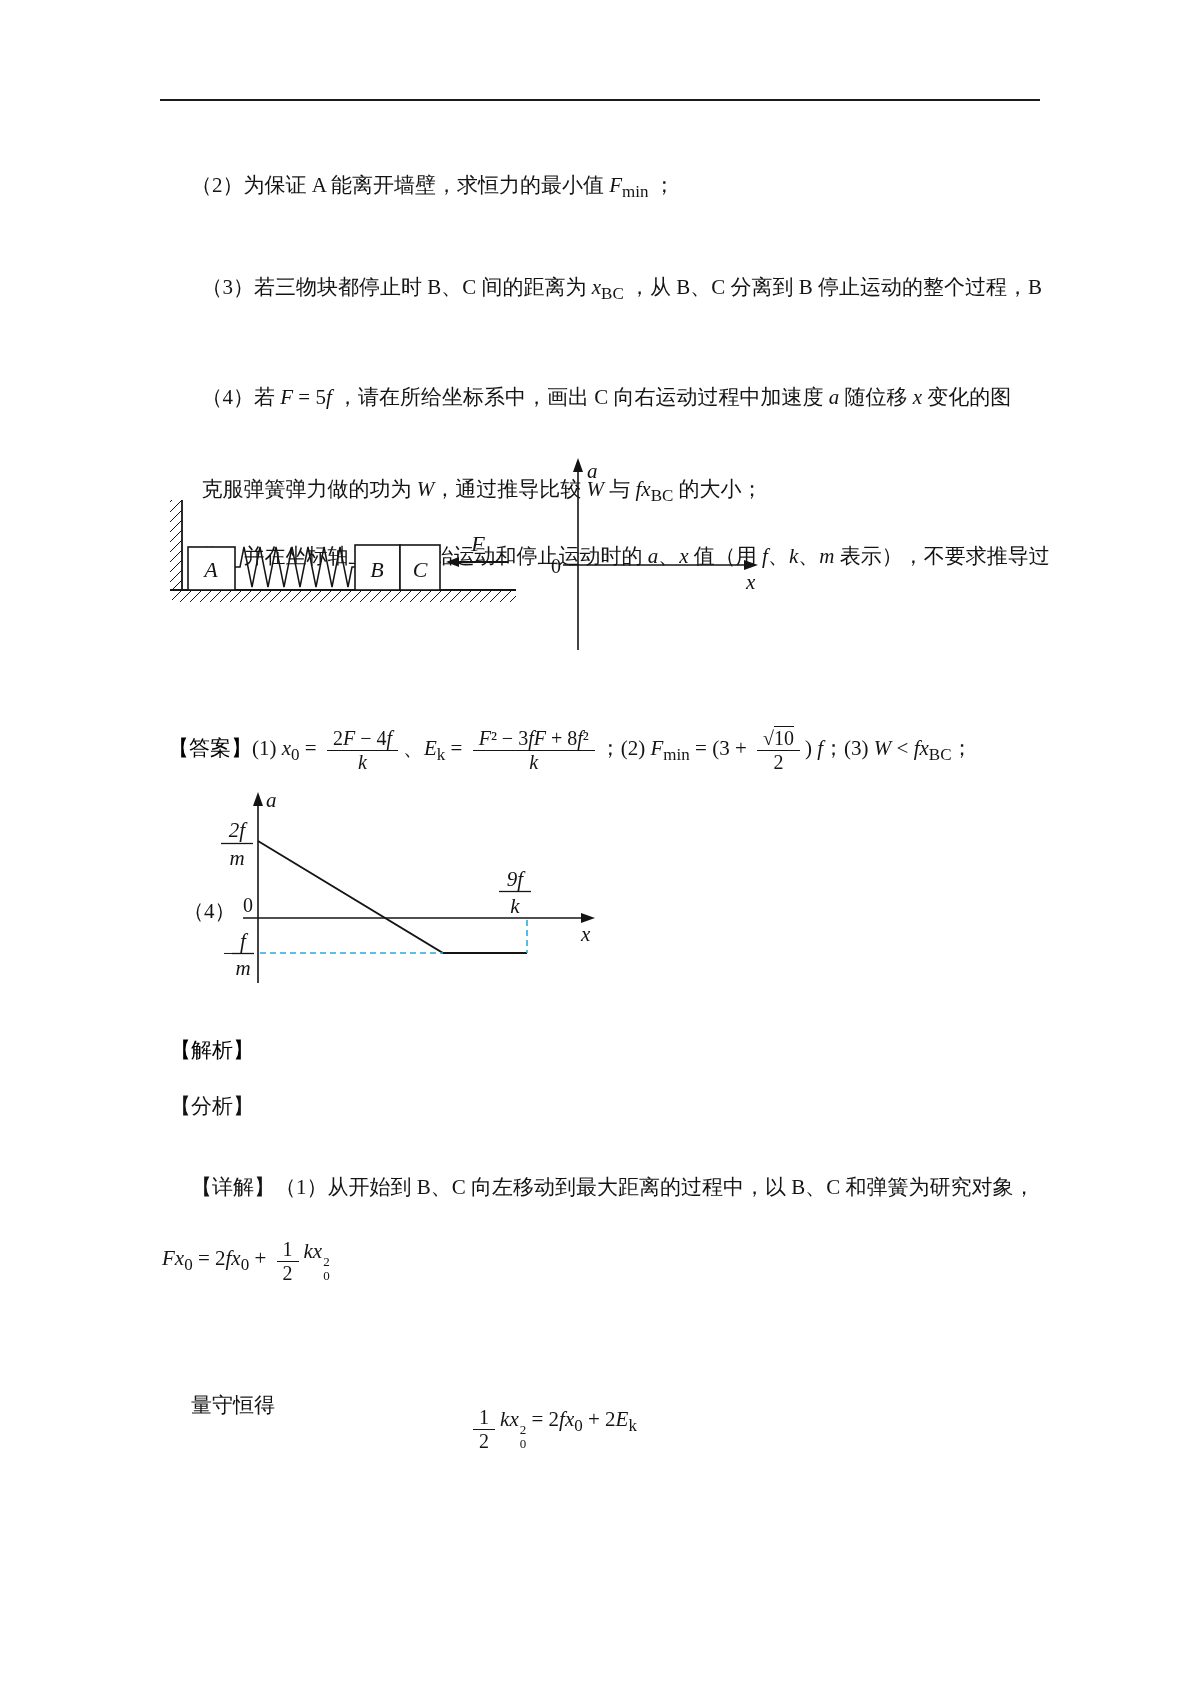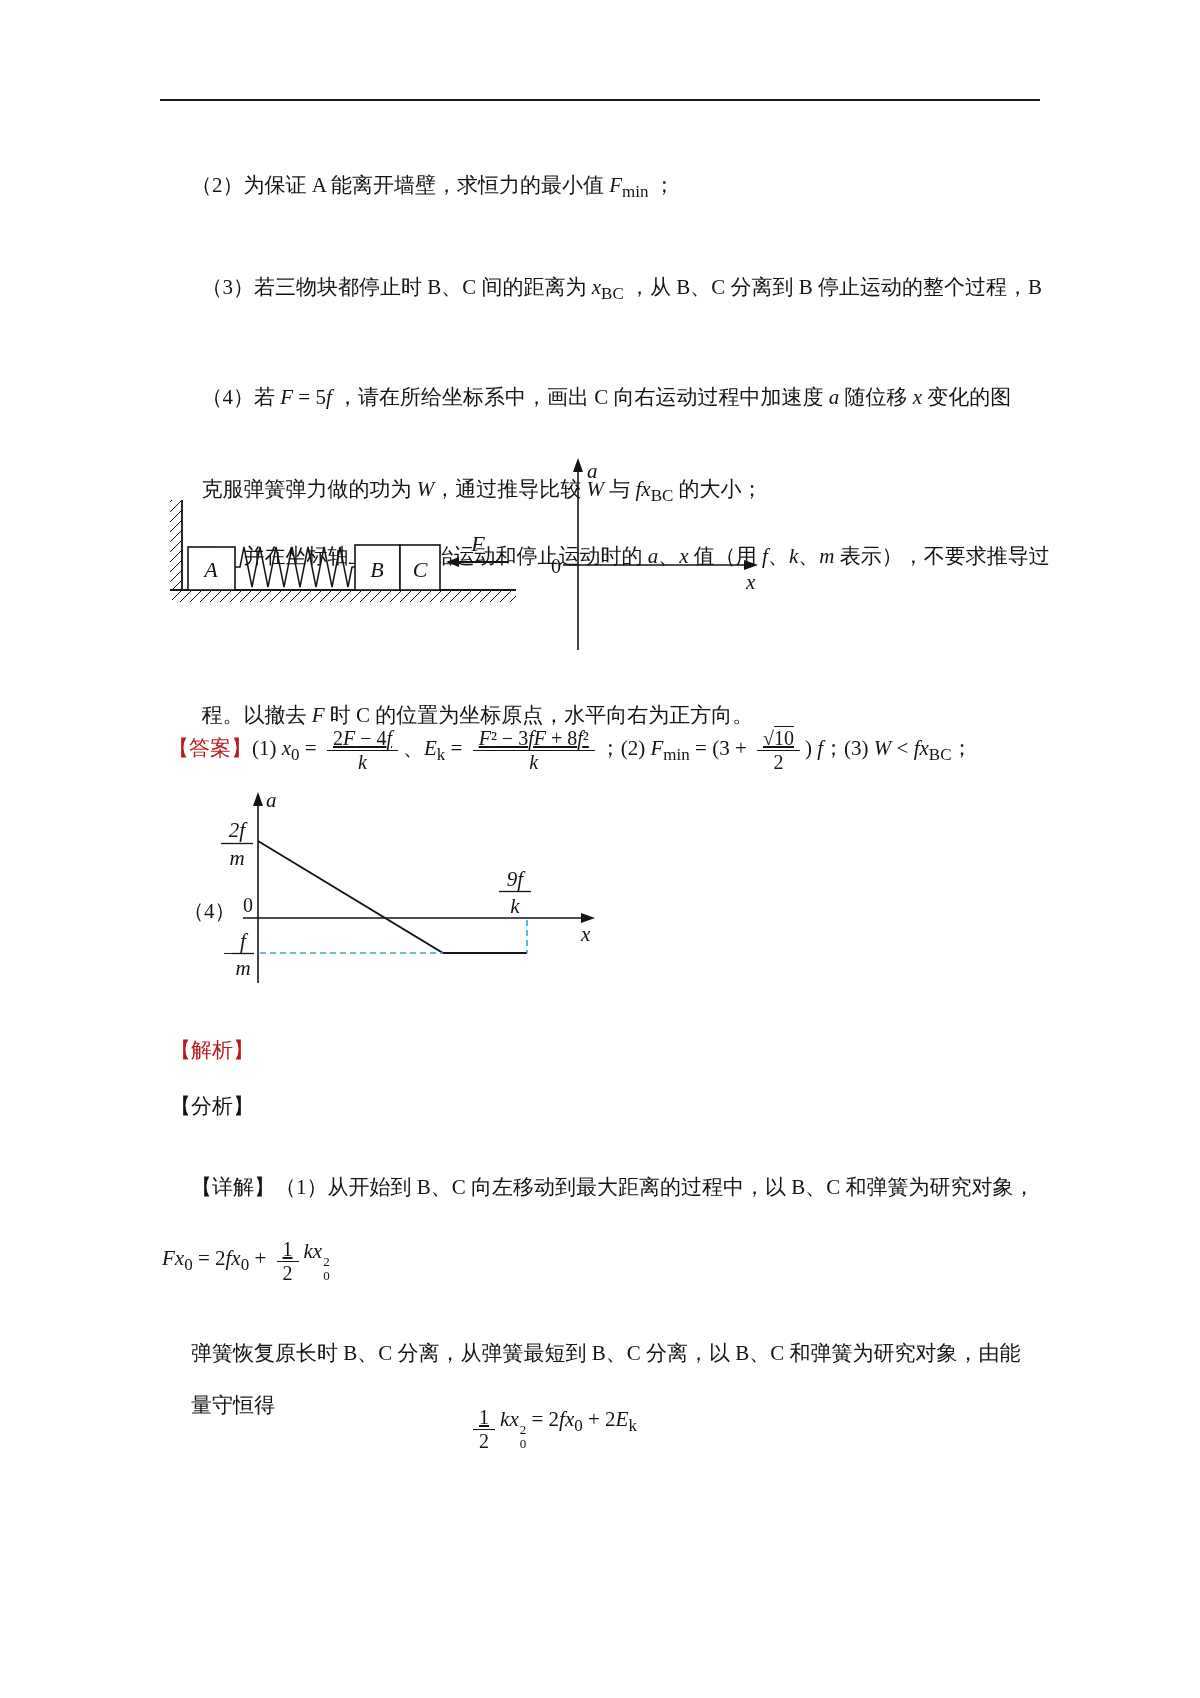--- a/index.html
+++ b/index.html
@@ -7,27 +7,27 @@
   .page {
     position: relative; width:1200px; height:1698px; background:#ffffff;
     font-family:"Liberation Serif","DejaVu Serif",serif; color:#141414; font-size:21px;
     overflow:hidden;
   }
   .abs { position:absolute; }
   .tline { white-space:pre; }
   .para { white-space:pre; }
   .mi { font-style:italic; }
   sub.s { font-size:17px; }
-  .blue { color:#b91c1c; }
+  .blue { color:#000000; }
   .toprule { background:#1c1c1c; height:2px; }
 
   .mrow { display:flex; align-items:center; white-space:pre; }
   .run  { white-space:pre; }
   .frac { display:inline-flex; flex-direction:column; align-items:center; margin:0 5px; font-size:20px; line-height:1.15; }
-  .frac .num { padding:0 6px; border-bottom:1.4px solid #141414; white-space:pre;text-decoration:underline; }
+  .frac .num { padding:0 6px; border-bottom:1.4px solid #141414; white-space:pre; }
   .frac .den { padding:0 6px; white-space:pre; }
   .radicand { border-top:1.4px solid #141414; }
   .ss { display:inline-flex; flex-direction:column; align-items:flex-start; font-size:13px; line-height:1.05; vertical-align:-8px; margin-left:1px; }
   .ss span { display:block; }
 
   svg text { fill:#141414; font-family:"Liberation Serif","DejaVu Serif",serif; }
   .svgit  { font-style:italic; font-size:22px; }
   .svgit2 { font-style:italic; font-size:21px; }
   .svgnum { font-size:20px; }
 </style>
@@ -50,23 +50,20 @@
       <span>克服弹簧弹力做的功为 </span><span class="mi">W</span><span>，通过推导比较 </span><span class="mi">W</span><span> 与 </span><span class="mi">fx</span><sub class="s">BC</sub><span> 的大小；</span>
     </div>
   </div>
 
   <div class="abs" style="left:170px; top:318px;">
     <div class="tline" style="line-height:53px;">
       <span>（4）若 </span><span class="mi">F</span><span> = 5</span><span class="mi">f</span><span> ，请在所给坐标系中，画出 C 向右运动过程中加速度 </span><span class="mi">a</span><span> 随位移 </span><span class="mi">x</span><span> 变化的图</span>
     </div>
     <div class="tline" style="line-height:53px;">
       <span>像，并在坐标轴上标出开始运动和停止运动时的 </span><span class="mi">a</span><span>、</span><span class="mi">x</span><span> 值（用 </span><span class="mi">f</span><span>、</span><span class="mi">k</span><span>、</span><span class="mi">m</span><span> 表示），不要求推导过</span>
-    </div>
-    <div class="tline" style="line-height:53px;">
-      <span>程。以撤去 </span><span class="mi">F</span><span> 时 C 的位置为坐标原点，水平向右为正方向。</span>
     </div>
   </div>
 
   <svg class="abs" style="left:160px; top:452px;" width="620" height="215" viewBox="0 0 620 215">
     <defs>
       <pattern id="hatch" patternUnits="userSpaceOnUse" width="10" height="10">
         <line x1="0" y1="10" x2="10" y2="0" stroke="#141414" stroke-width="1"></line>
       </pattern>
     </defs>
 
@@ -164,23 +161,20 @@
 
   <div class="abs mrow" style="left:162px; top:1228px; width:765px; height:66px; ">
     <span class="run"><span class="mi">Fx</span><sub class="s">0</sub><span> = 2</span><span class="mi">fx</span><sub class="s">0</sub><span> + </span></span>
     <span class="frac">
       <span class="num">1</span>
       <span class="den">2</span>
     </span>
     <span class="run"><span class="mi">kx</span><span class="ss"><span>2</span><span>0</span></span></span>
   </div>
 
-  <div class="abs tline" style="left:170px; top:1314px;">
-    <span>弹簧恢复原长时 B、C 分离，从弹簧最短到 B、C 分离，以 B、C 和弹簧为研究对象，由能</span>
-  </div>
   <div class="abs tline" style="left:170px; top:1366px;">
     <span>量守恒得</span>
   </div>
 
   <div class="abs mrow" style="left:170px; top:1396px; width:765px; height:66px; justify-content:center;">
     <span class="frac">
       <span class="num">1</span>
       <span class="den">2</span>
     </span>
     <span class="run"><span class="mi">kx</span><span class="ss"><span>2</span><span>0</span></span><span> = 2</span><span class="mi">fx</span><sub class="s">0</sub><span> + 2</span><span class="mi">E</span><sub class="s">k</sub></span>

